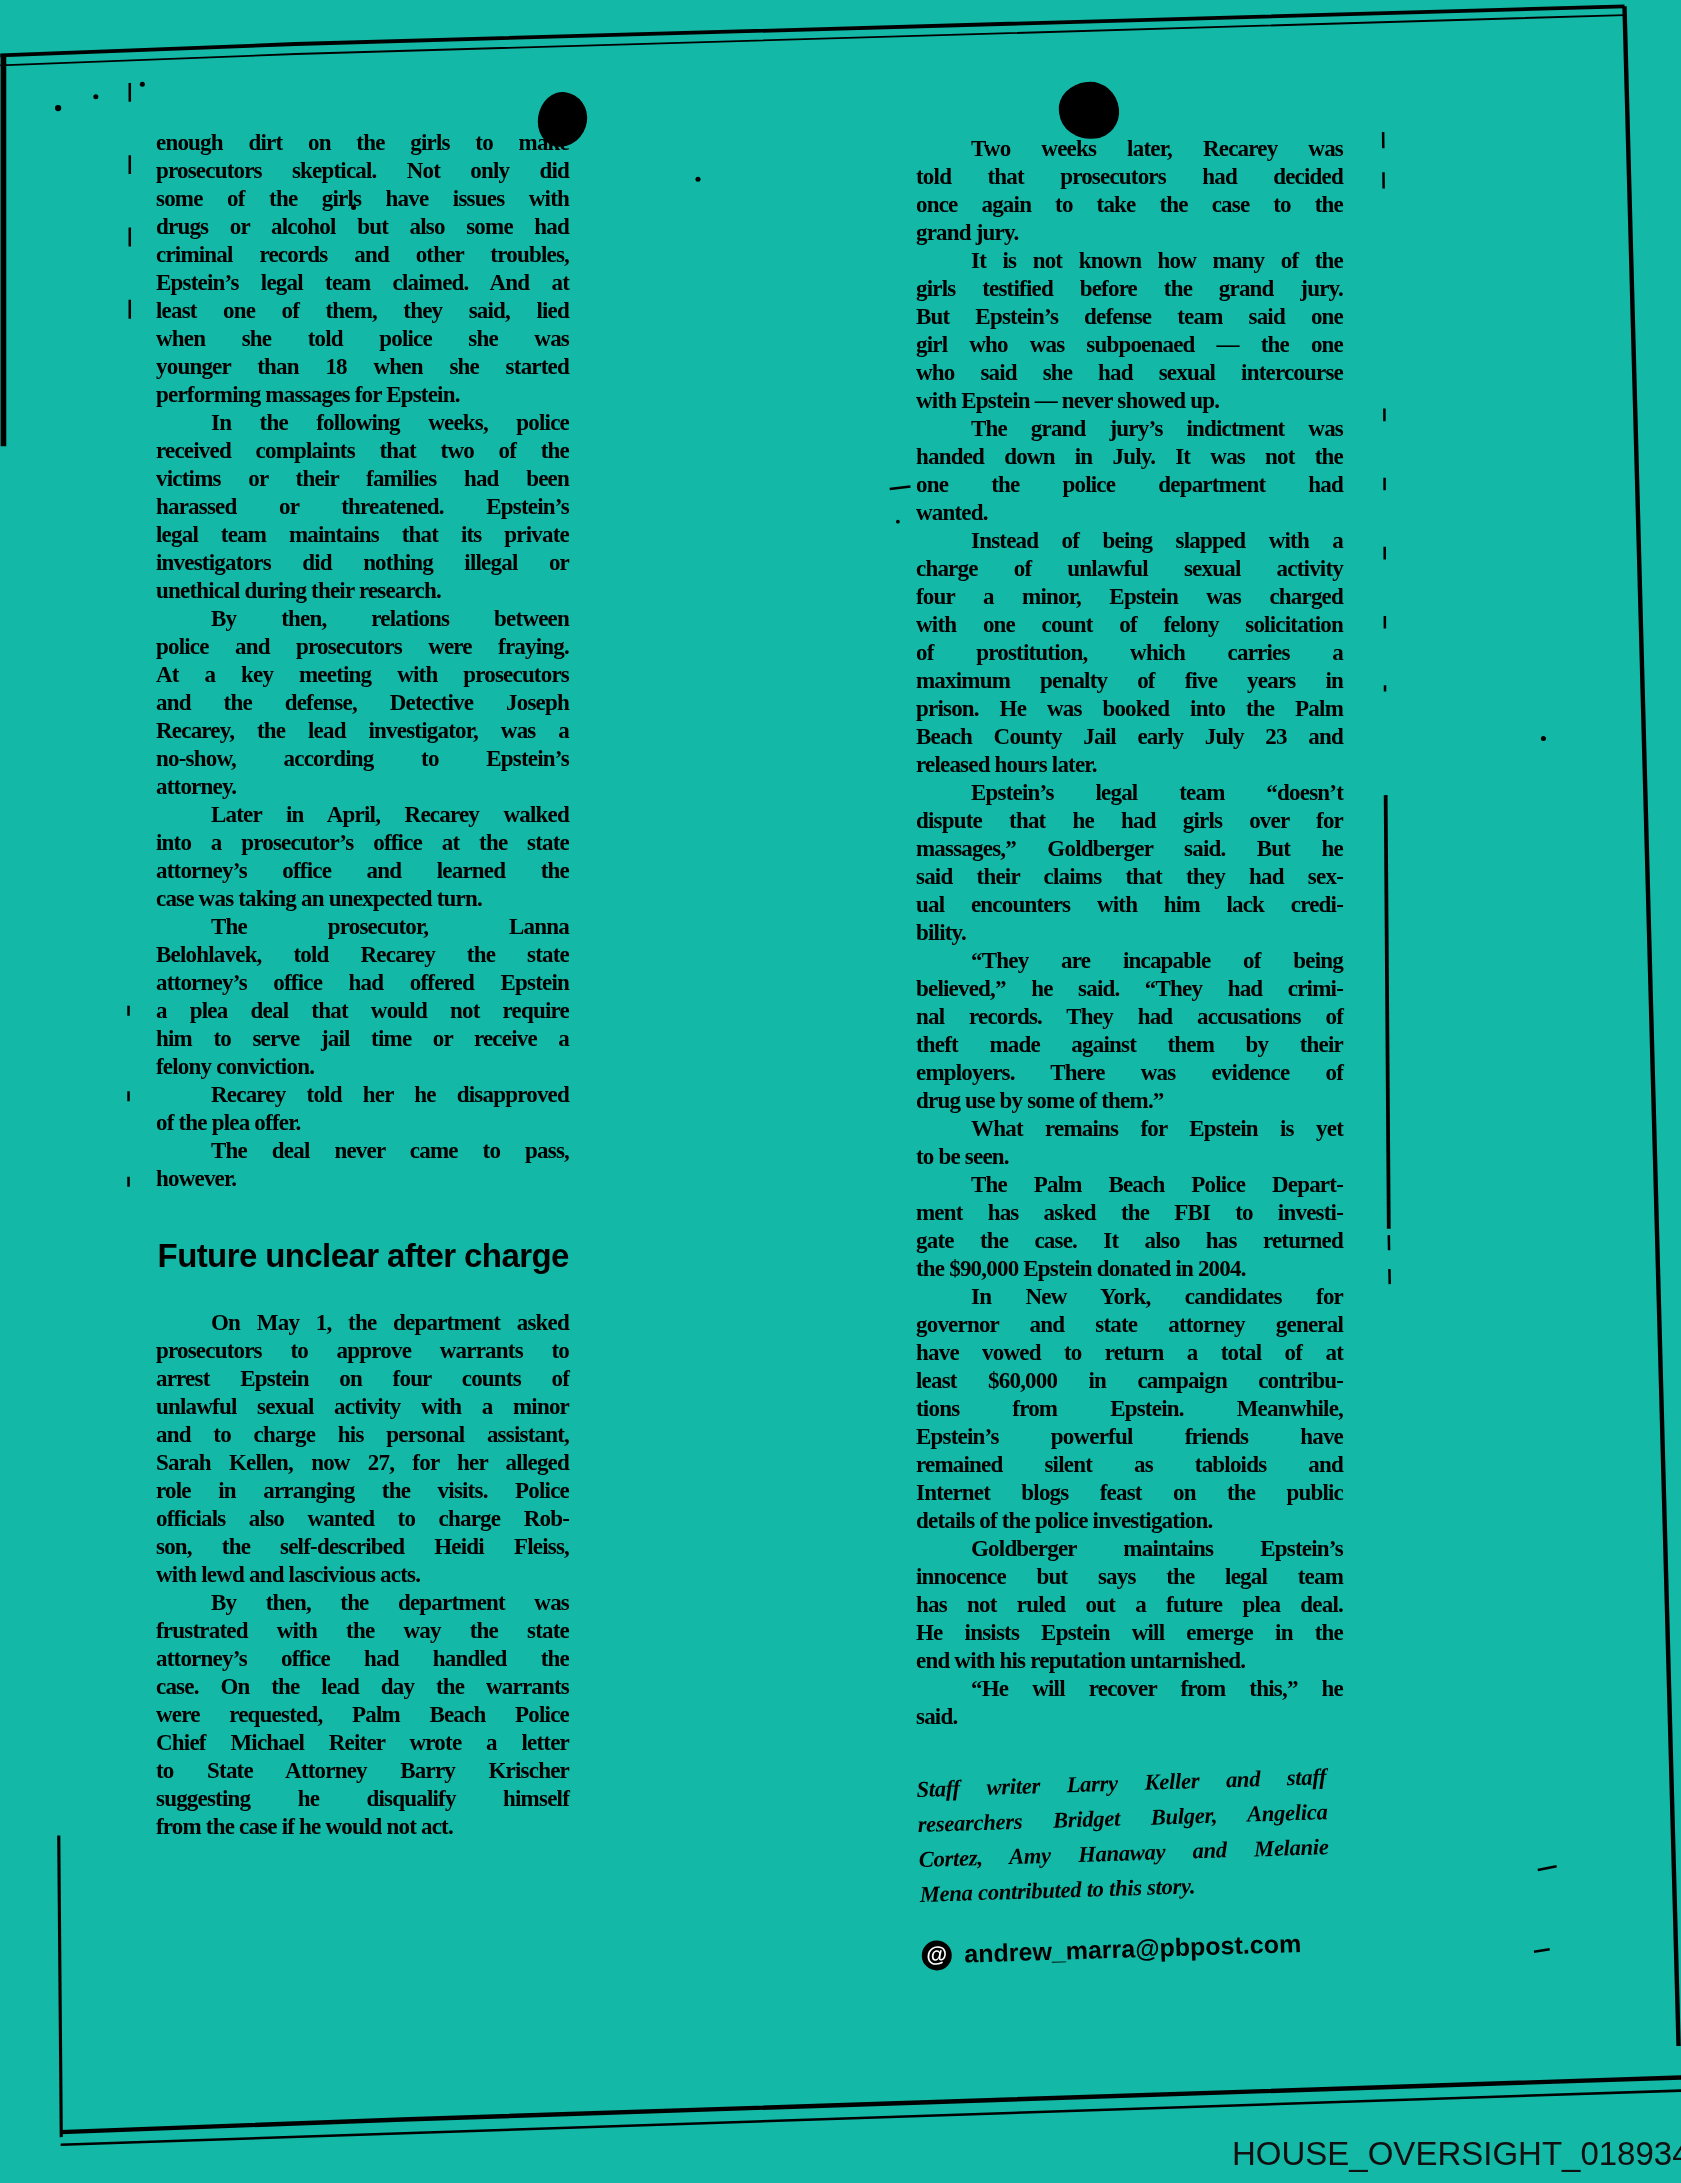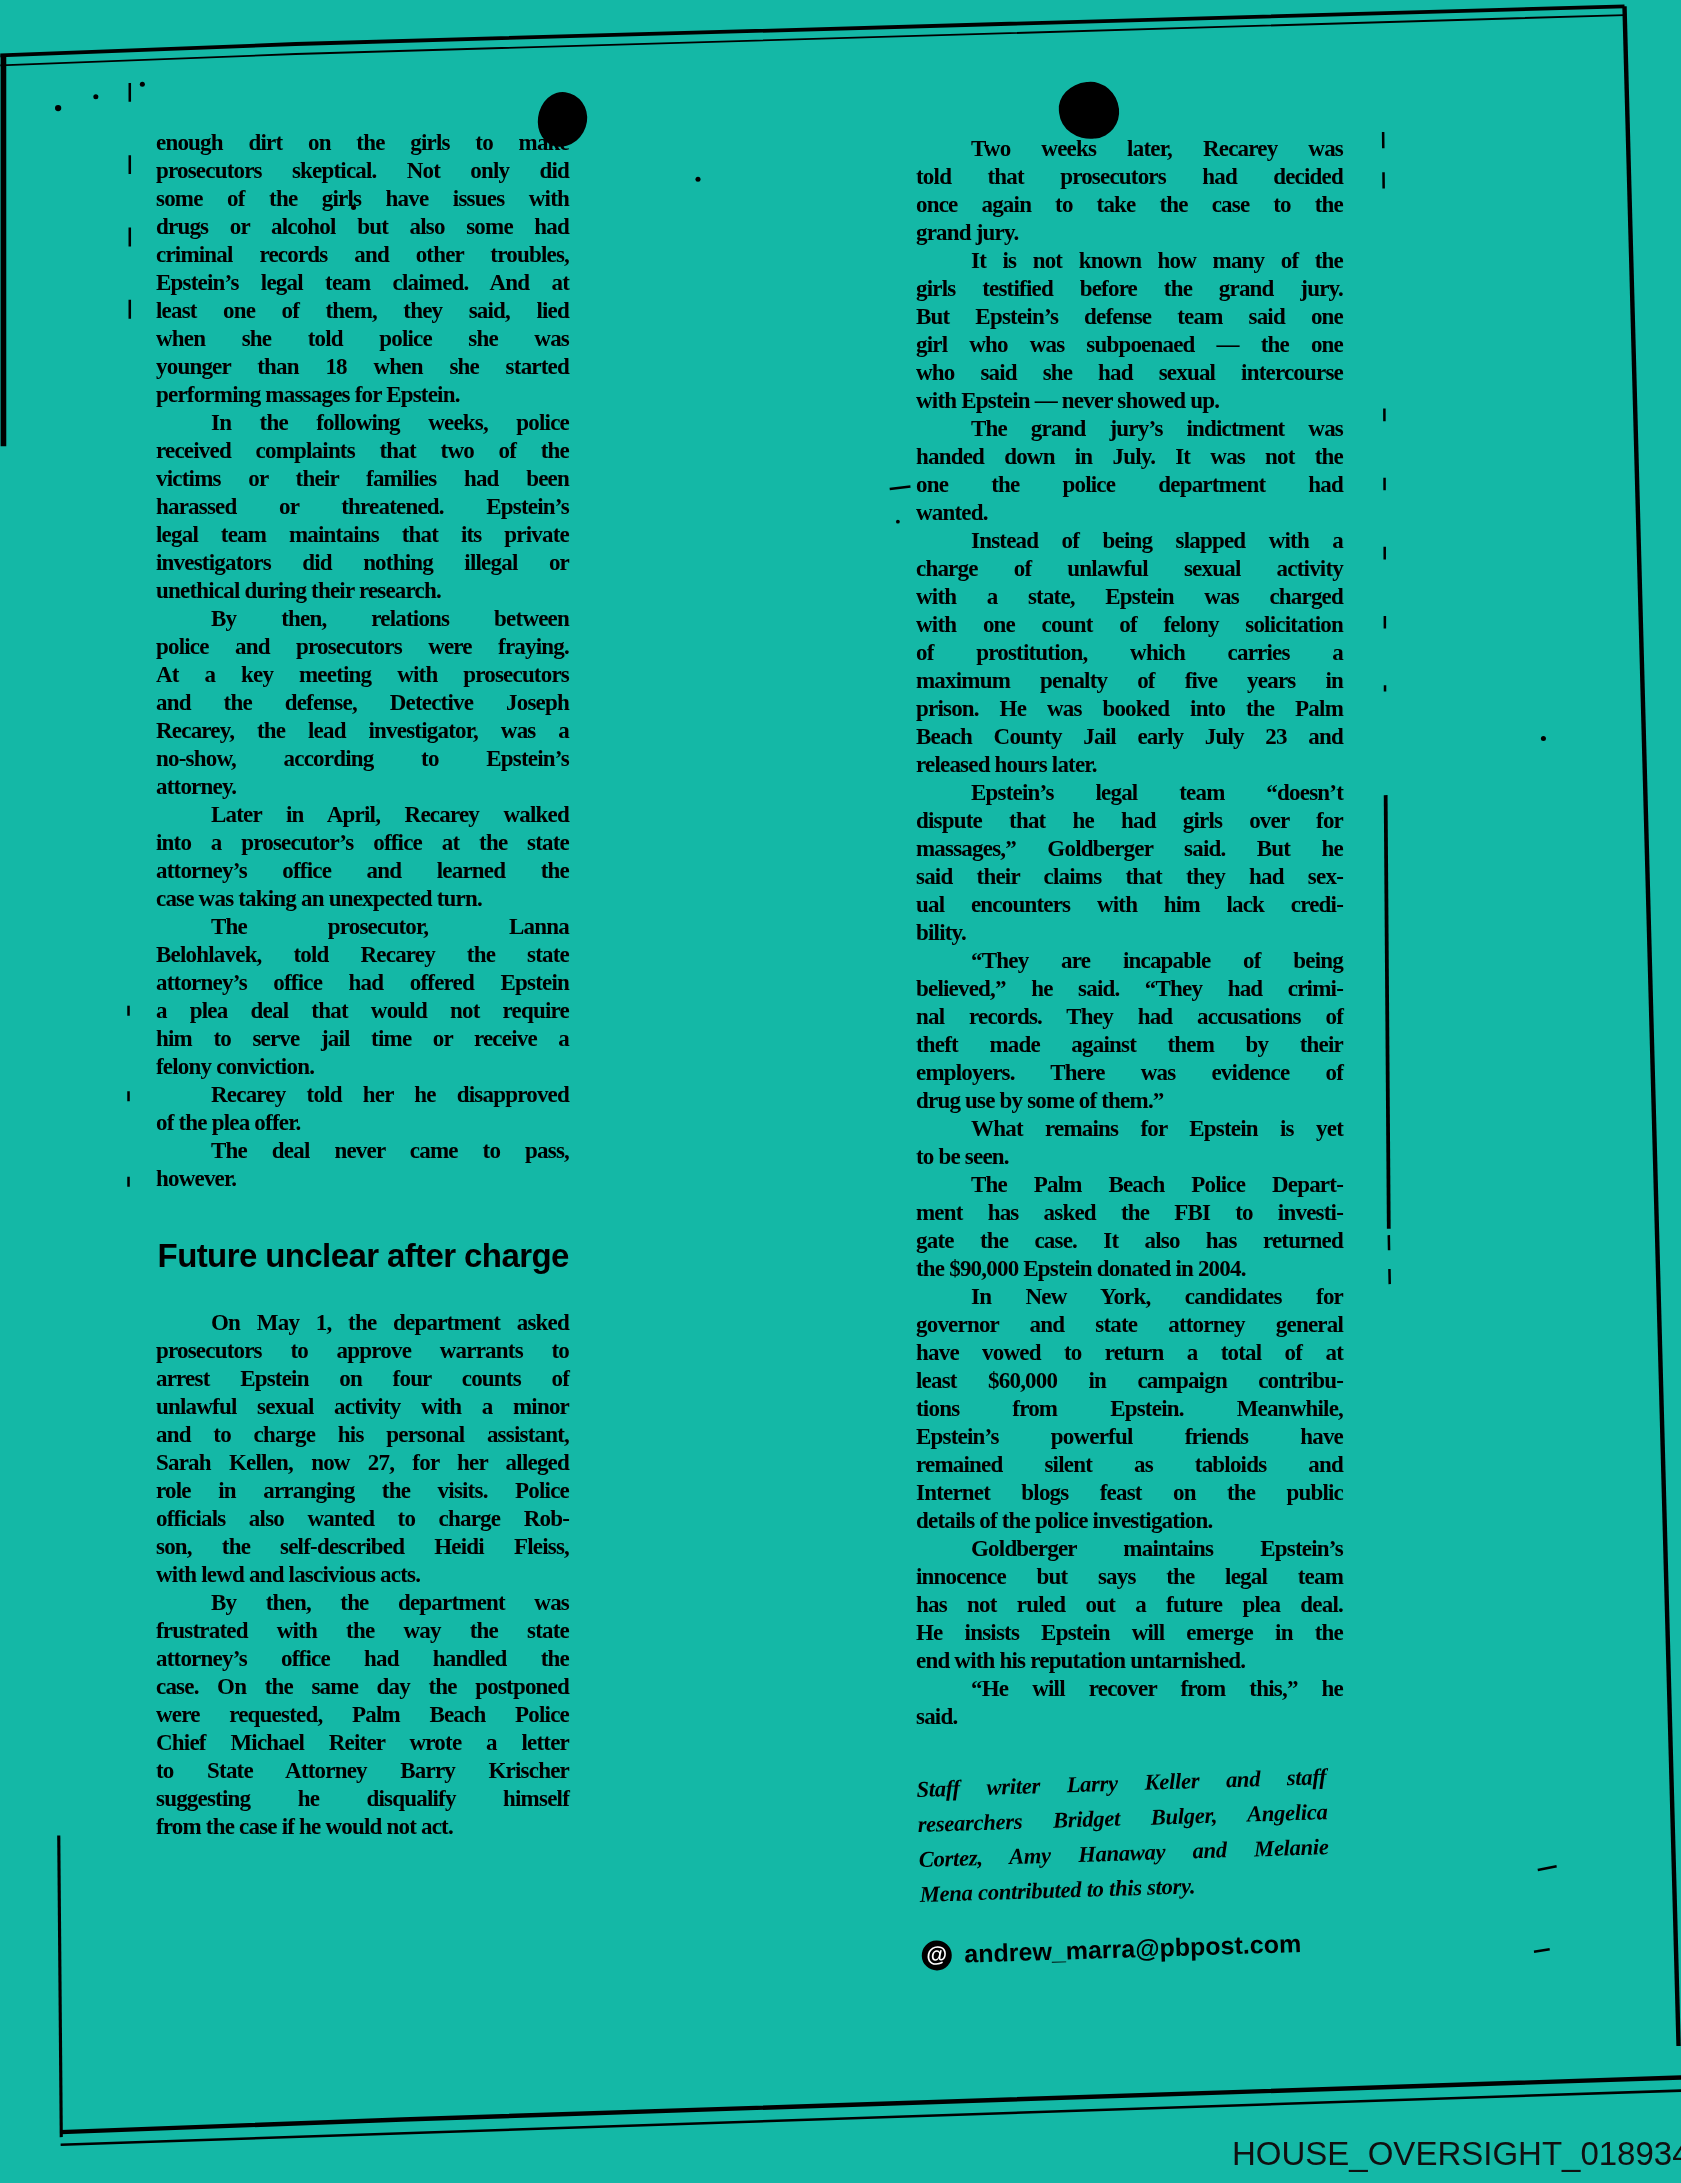--- a/index.html
+++ b/index.html
@@ -197,21 +197,21 @@
           <div class="tline">Sarah Kellen, now 27, for her alleged</div>
           <div class="tline">role in arranging the visits. Police</div>
           <div class="tline">officials also wanted to charge Rob-</div>
           <div class="tline">son, the self-described Heidi Fleiss,</div>
           <div class="tline lastline">with lewd and lascivious acts.</div>
         </div>
         <div class="para">
           <div class="tline firstline">By then, the department was</div>
           <div class="tline">frustrated with the way the state</div>
           <div class="tline">attorney’s office had handled the</div>
-          <div class="tline">case. On the same day the postponed</div>
+          <div class="tline">case. On the lead day the warrants</div>
           <div class="tline">were requested, Palm Beach Police</div>
           <div class="tline">Chief Michael Reiter wrote a letter</div>
           <div class="tline">to State Attorney Barry Krischer</div>
           <div class="tline">suggesting he disqualify himself</div>
           <div class="tline lastline">from the case if he would not act.</div>
         </div>
       </div>
   </div>
 
   <div class="column col-right">
@@ -232,21 +232,21 @@
         </div>
         <div class="para">
           <div class="tline firstline">The grand jury’s indictment was</div>
           <div class="tline">handed down in July. It was not the</div>
           <div class="tline">one the police department had</div>
           <div class="tline lastline">wanted.</div>
         </div>
         <div class="para">
           <div class="tline firstline">Instead of being slapped with a</div>
           <div class="tline">charge of unlawful sexual activity</div>
-          <div class="tline">with a state, Epstein was charged</div>
+          <div class="tline">four a minor, Epstein was charged</div>
           <div class="tline">with one count of felony solicitation</div>
           <div class="tline">of prostitution, which carries a</div>
           <div class="tline">maximum penalty of five years in</div>
           <div class="tline">prison. He was booked into the Palm</div>
           <div class="tline">Beach County Jail early July 23 and</div>
           <div class="tline lastline">released hours later.</div>
         </div>
         <div class="para">
           <div class="tline firstline">Epstein’s legal team “doesn’t</div>
           <div class="tline">dispute that he had girls over for</div>

